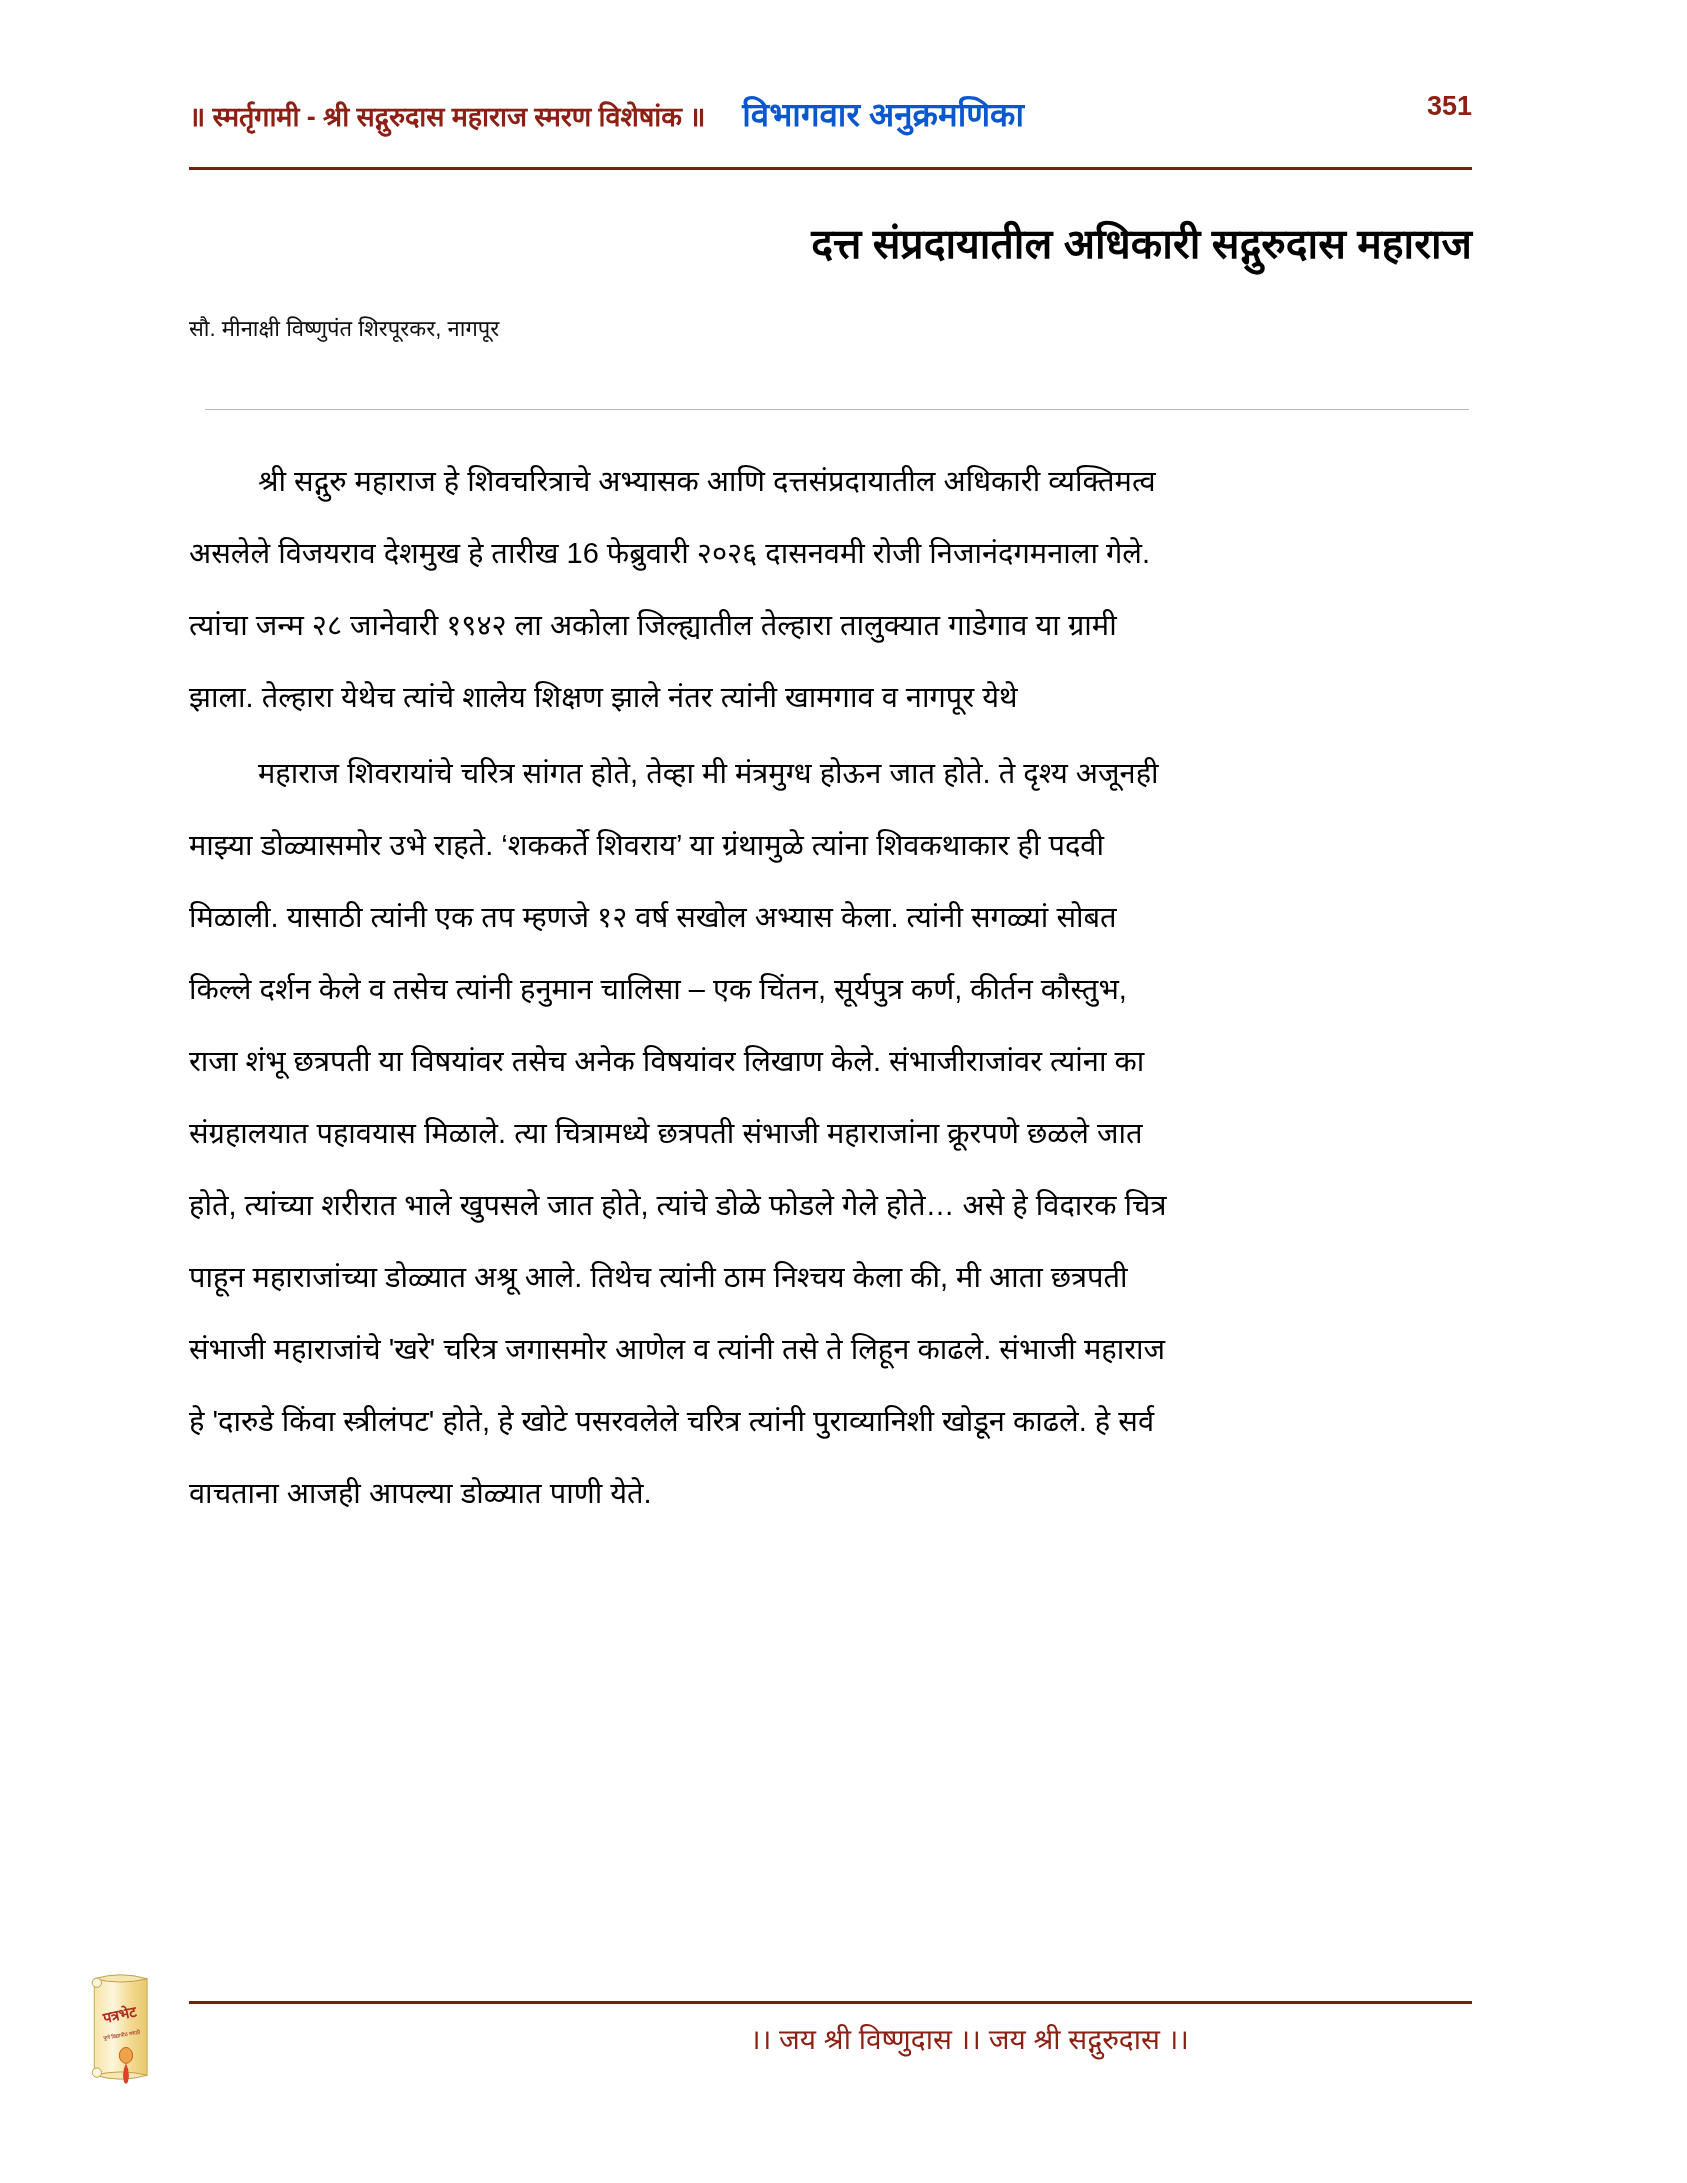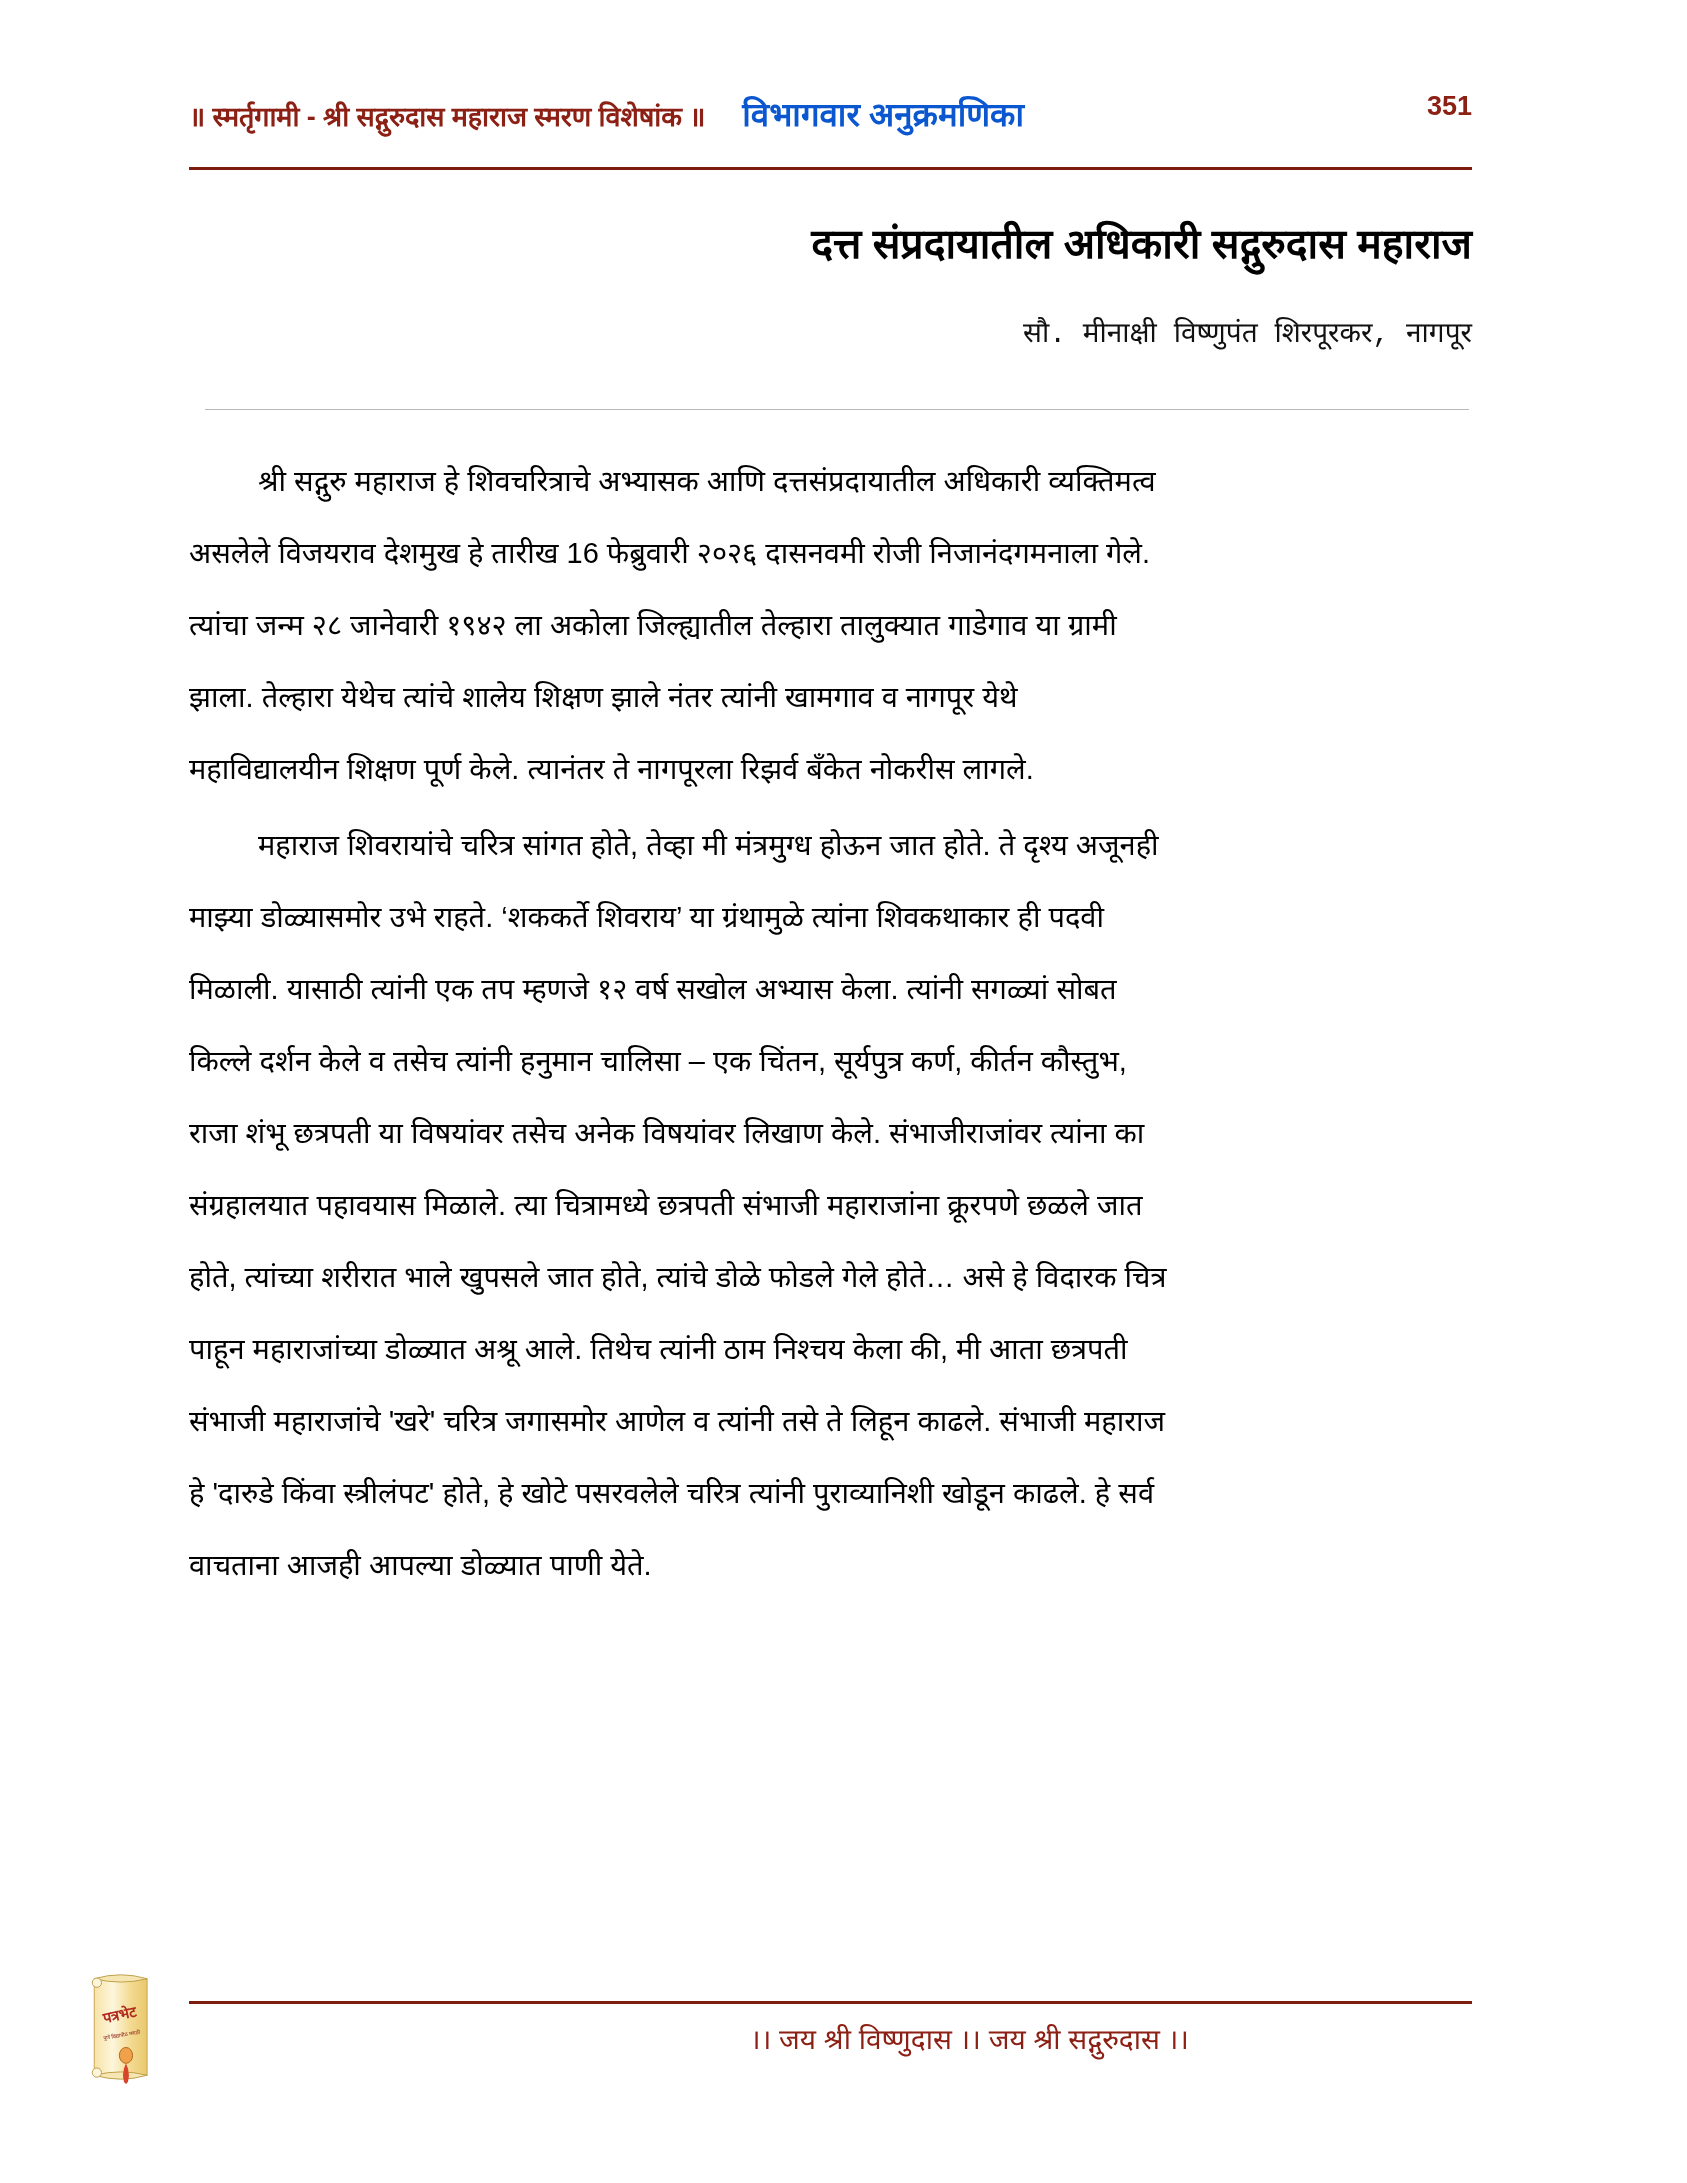--- a/index.html
+++ b/index.html
@@ -80,23 +80,22 @@
     font-weight: bold;
     color: #000000;
     line-height: 1.25;
   }
 
   .byline {
     position: absolute;
     top: 312px;
     left: 189px;
     width: 1283px;
-    text-align: right;
-    font-family: Liberation Mono, monospace;
-    font-size: 28px;
+    font-family: Liberation Sans, sans-serif;
+    font-size: 22px;
     color: #111111;
   }
 
   .rule-thin {
     position: absolute;
     top: 409px;
     left: 205px;
     width: 1264px;
     height: 1.3px;
     background: #b9b9b9;
@@ -184,21 +183,20 @@
   <div class="byline">सौ. मीनाक्षी विष्णुपंत शिरपूरकर, नागपूर</div>
 
   <div class="rule-thin"></div>
 
   <div class="body-block">
     <p class="para">
       <span class="ln">श्री सद्गुरु महाराज हे शिवचरित्राचे अभ्यासक आणि दत्तसंप्रदायातील अधिकारी व्यक्तिमत्व</span>
       <span class="ln">असलेले विजयराव देशमुख हे तारीख 16 फेब्रुवारी २०२६ दासनवमी रोजी निजानंदगमनाला गेले.</span>
       <span class="ln">त्यांचा जन्म २८ जानेवारी १९४२ ला अकोला जिल्ह्यातील तेल्हारा तालुक्यात गाडेगाव या ग्रामी</span>
       <span class="ln">झाला.  तेल्हारा येथेच त्यांचे शालेय शिक्षण झाले नंतर त्यांनी खामगाव व नागपूर येथे</span>
-      <span class="ln">महाविद्यालयीन शिक्षण पूर्ण केले. त्यानंतर ते नागपूरला रिझर्व बँकेत नोकरीस लागले.</span>
     </p>
     <p class="para">
       <span class="ln">महाराज शिवरायांचे चरित्र सांगत होते, तेव्हा मी मंत्रमुग्ध होऊन जात होते.  ते दृश्य अजूनही</span>
       <span class="ln">माझ्या डोळ्यासमोर उभे राहते.  ‘शककर्ते शिवराय’ या ग्रंथामुळे त्यांना शिवकथाकार ही पदवी</span>
       <span class="ln">मिळाली. यासाठी त्यांनी एक तप म्हणजे १२ वर्ष सखोल अभ्यास केला.  त्यांनी सगळ्यां सोबत</span>
       <span class="ln">किल्ले दर्शन केले व तसेच त्यांनी हनुमान चालिसा – एक चिंतन, सूर्यपुत्र कर्ण, कीर्तन कौस्तुभ,</span>
       <span class="ln">राजा शंभू छत्रपती या विषयांवर तसेच अनेक विषयांवर लिखाण केले. संभाजीराजांवर त्यांना का</span>
       <span class="ln">संग्रहालयात पहावयास मिळाले. त्या चित्रामध्ये छत्रपती संभाजी महाराजांना क्रूरपणे छळले जात</span>
       <span class="ln">होते, त्यांच्या शरीरात भाले खुपसले जात होते, त्यांचे डोळे फोडले गेले होते… असे हे विदारक चित्र</span>
       <span class="ln">पाहून महाराजांच्या डोळ्यात अश्रू आले. तिथेच त्यांनी ठाम निश्चय केला की, मी आता छत्रपती</span>

